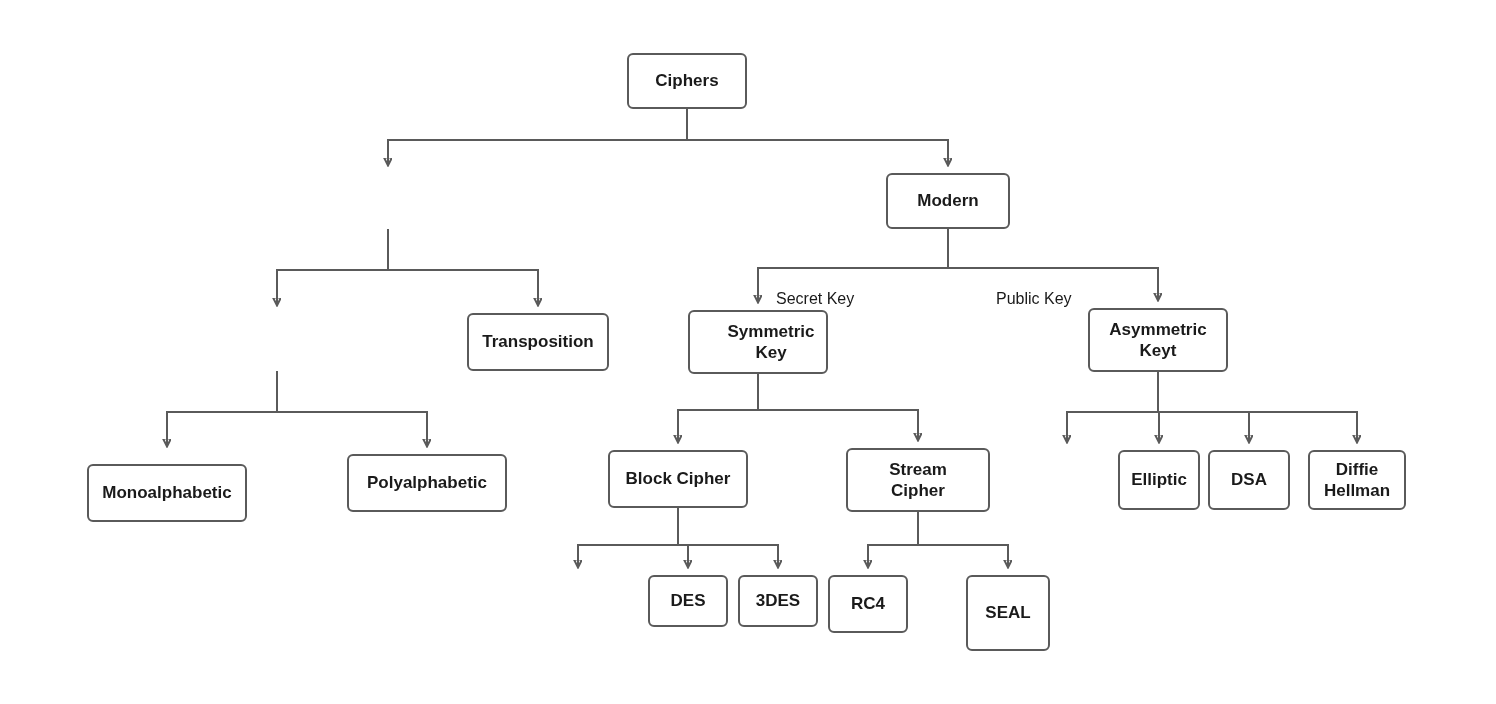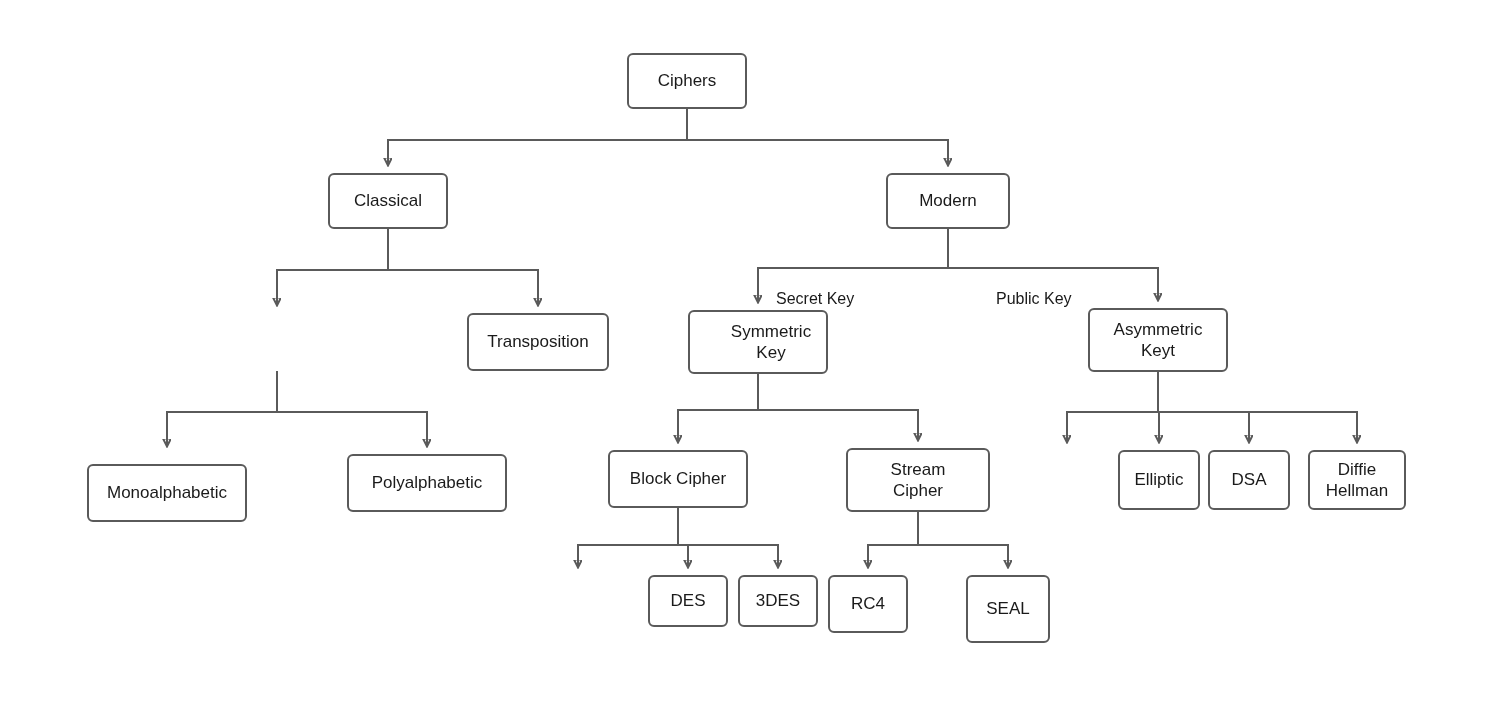--- a/index.html
+++ b/index.html
@@ -23,20 +23,21 @@
     background: #ffffff;
     color: #1a1a1a;
     font-size: 17px;
     line-height: 1.25;
     display: flex;
     align-items: center;
     justify-content: center;
     text-align: center;
     padding: 2px 6px;
     white-space: pre-line;
+    font-weight: bold;
   }
   .edge-label {
     position: absolute;
     font-size: 16px;
     color: #1a1a1a;
     background: #ffffff;
     padding: 0 3px;
     white-space: nowrap;
     margin-top: 40px;
   }
@@ -89,21 +90,20 @@
     <path d="M678,508 L678,545 L578,545 L578,567" marker-end="url(#arrow)"></path>
     <path d="M678,508 L678,545 L688,545 L688,567" marker-end="url(#arrow)"></path>
     <path d="M678,508 L678,545 L778,545 L778,567" marker-end="url(#arrow)"></path>
 
     <path d="M918,512 L918,545 L868,545 L868,567" marker-end="url(#arrow)"></path>
     <path d="M918,512 L918,545 L1008,545 L1008,567" marker-end="url(#arrow)"></path>
   </svg>
 
   <div class="node" style="left:627px; top:53px; width:120px; height:56px;">Ciphers</div>
 
-  <div class="node" style="left:328px; top:173px; width:120px; height:56px;">Classical</div>
 
   <div class="node" style="left:886px; top:173px; width:124px; height:56px;">Modern</div>
 
 
   <div class="node" style="left:467px; top:313px; width:142px; height:58px;">Transposition</div>
 
   <div class="node" style="left:688px; top:310px; width:140px; height:64px;padding-left:32px;">Symmetric
 Key</div>
 
   <div class="node" style="left:1088px; top:308px; width:140px; height:64px;">Asymmetric
@@ -126,19 +126,19 @@
   <div class="node" style="left:1308px; top:450px; width:98px; height:60px;">Diffie
 Hellman</div>
 
 
   <div class="node" style="left:648px; top:575px; width:80px; height:52px;">DES</div>
 
   <div class="node" style="left:738px; top:575px; width:80px; height:52px;">3DES</div>
 
   <div class="node" style="left:828px; top:575px; width:80px; height:58px;">RC4</div>
 
-  <div class="node" style="left:966px; top:575px; width:84px; height:68px;text-align:right;">SEAL</div>
+  <div class="node" style="left:966px; top:575px; width:84px; height:76px;text-align:right;">SEAL</div>
 
   <div class="edge-label" style="left:773px; top:250px;">Secret Key</div>
 
   <div class="edge-label" style="left:993px; top:250px;">Public Key</div>
 
 </div>
 
 </body></html>

